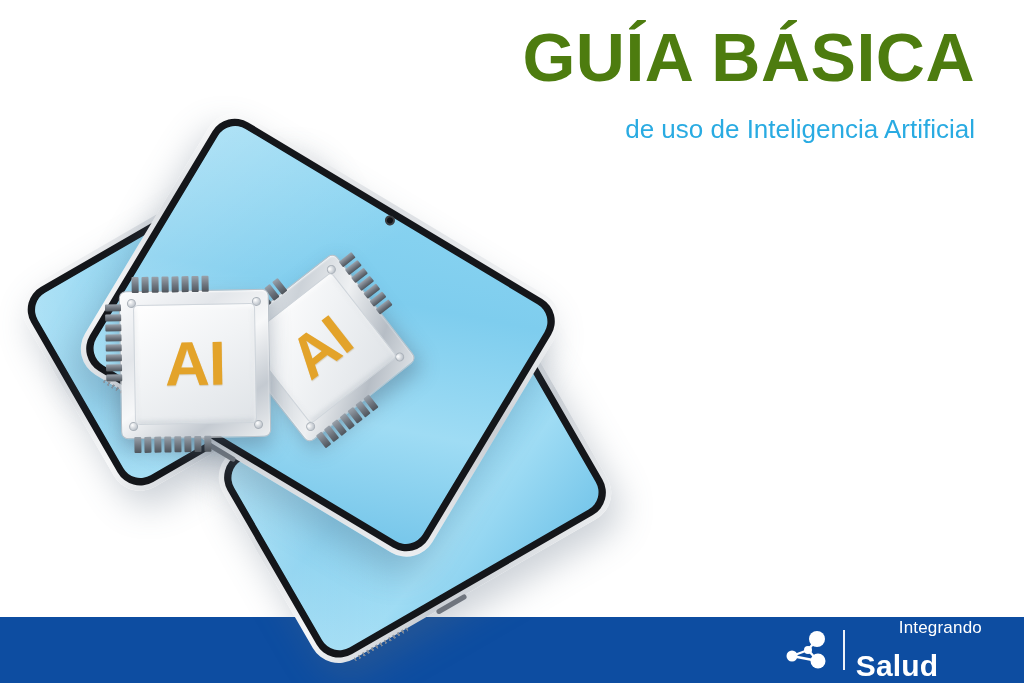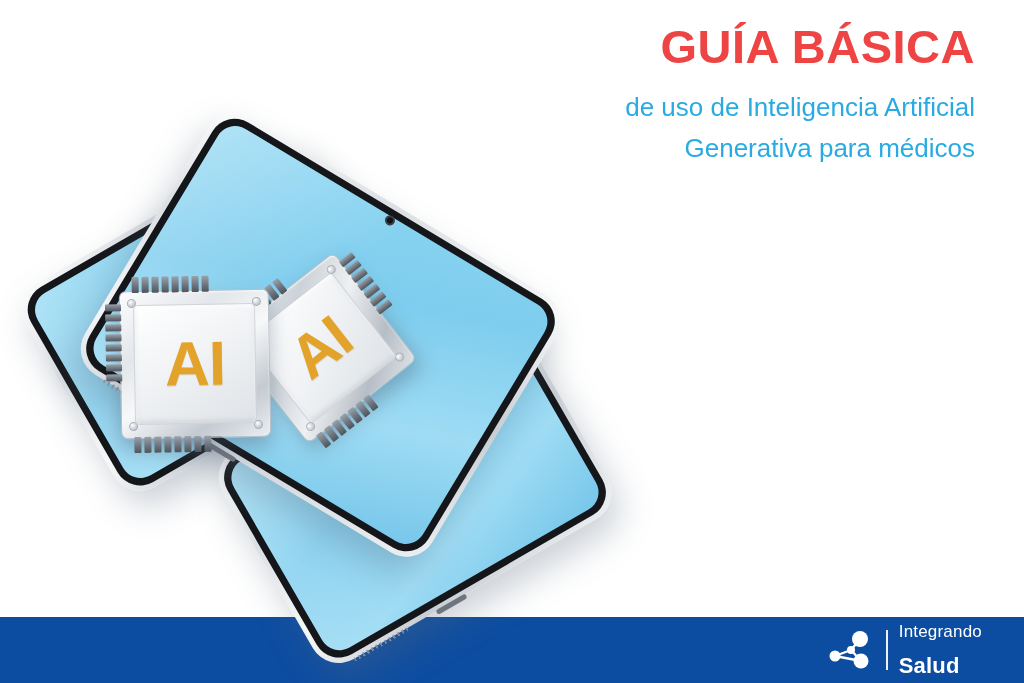--- a/index.html
+++ b/index.html
@@ -20,25 +20,25 @@
 
   
   .title-block {
     position:absolute;
     top:22px;
     right:49px;
     width:640px;
     text-align:right;
   }
   .main-title {
-    font-size:47px;
+    font-size:68px;
     font-weight:700;
     letter-spacing:0.5px;
     line-height:1.05;
-    color:#ef4444;
+    color:#4d7c0f;
     white-space:nowrap;
   }
   .subtitle-line {
     font-size:26px;
     font-weight:400;
     line-height:1.42;
     color:#29ABE2;
     white-space:nowrap;
   }
   .subtitle-1 { margin-top:18px; }
@@ -230,38 +230,38 @@
     width:2px; height:40px;
     background:#ffffff;
     opacity:.92;
   }
   .logo-text { display:flex; flex-direction:column; line-height:1; }
   .logo-text-top {
     color:#ffffff;
     font-size:17px;
     font-weight:400;
     letter-spacing:.2px;
+    margin-left:43px;
   }
   .logo-text-bottom {
     color:#ffffff;
-    font-size:22px;
+    font-size:30px;
     font-weight:700;
     letter-spacing:.2px;
     margin-top:15px;
   }
 </style>
 </head>
 <body>
 
 <div class="page">
 
   <div class="title-block">
     <div class="main-title">GUÍA BÁSICA</div>
     <div class="subtitle-line subtitle-1">de uso de Inteligencia Artificial</div>
-    <div class="subtitle-line subtitle-2">Generativa para médicos</div>
   </div>
 
   <div class="hero">
     <div class="hero-stage">
 
       <div class="phone phone-a">
         <div class="phone-inner">
           <div class="notch"></div>
           <div class="phone-screen"></div>
         </div>

